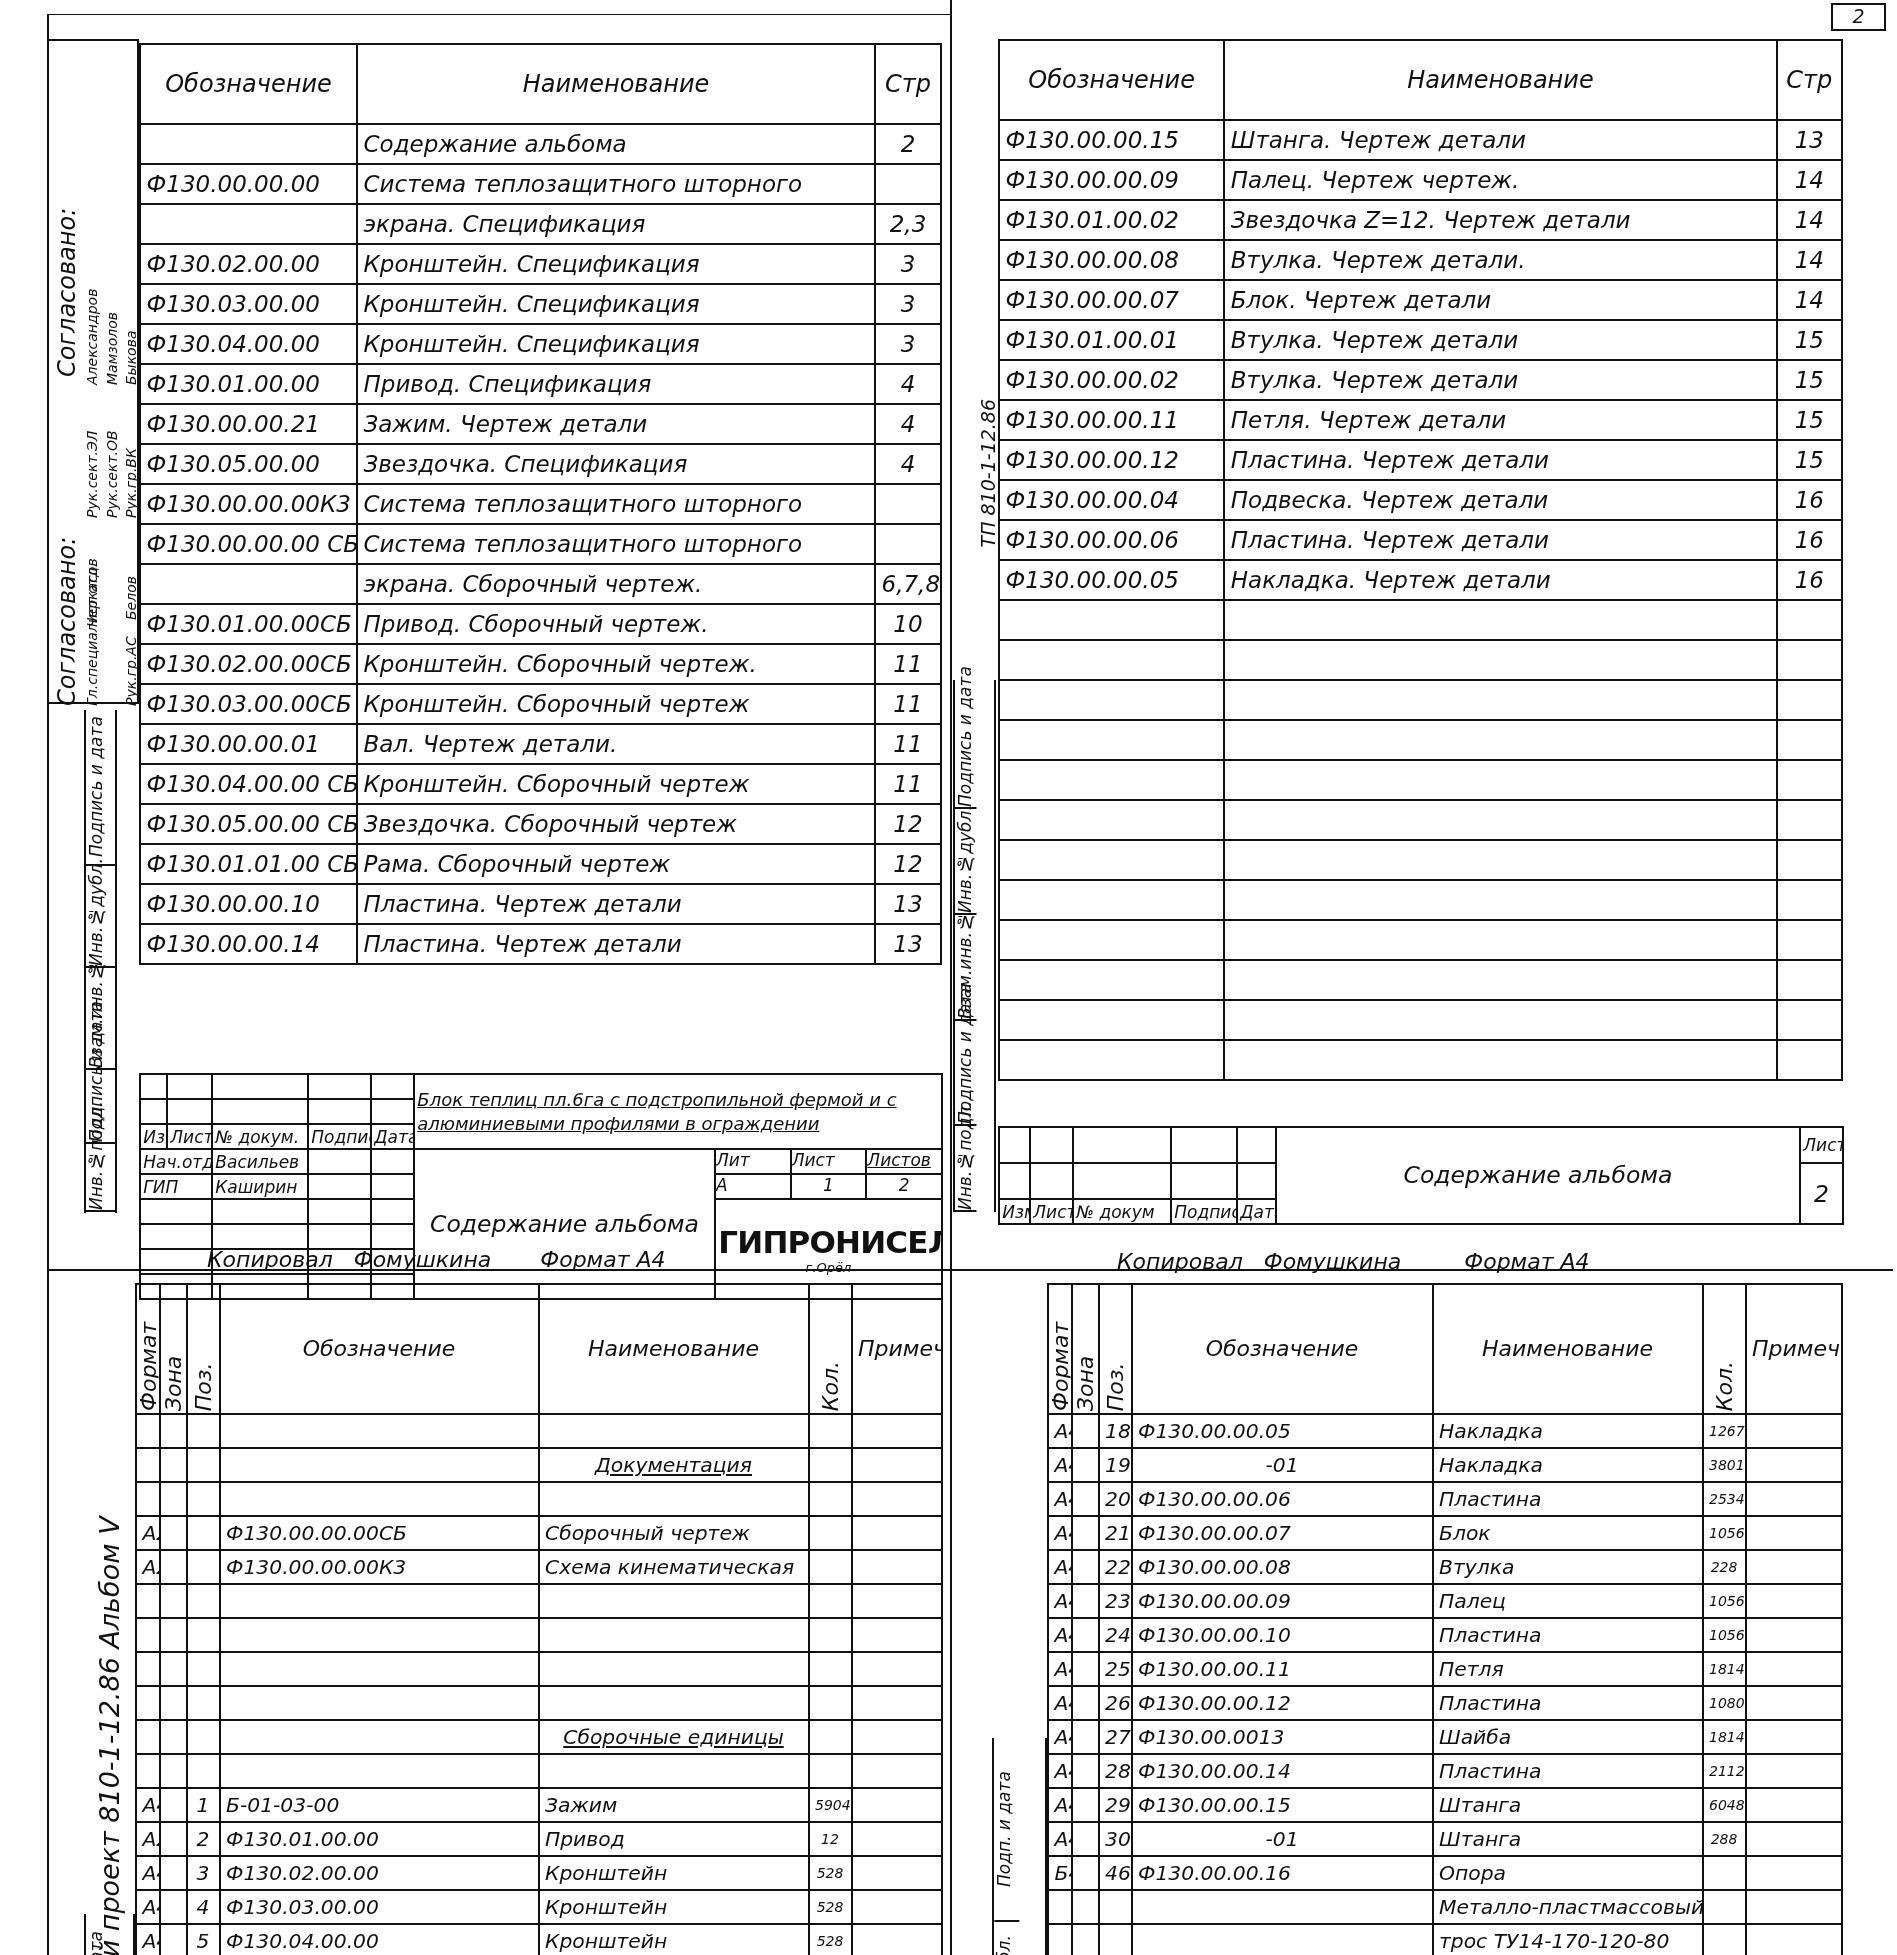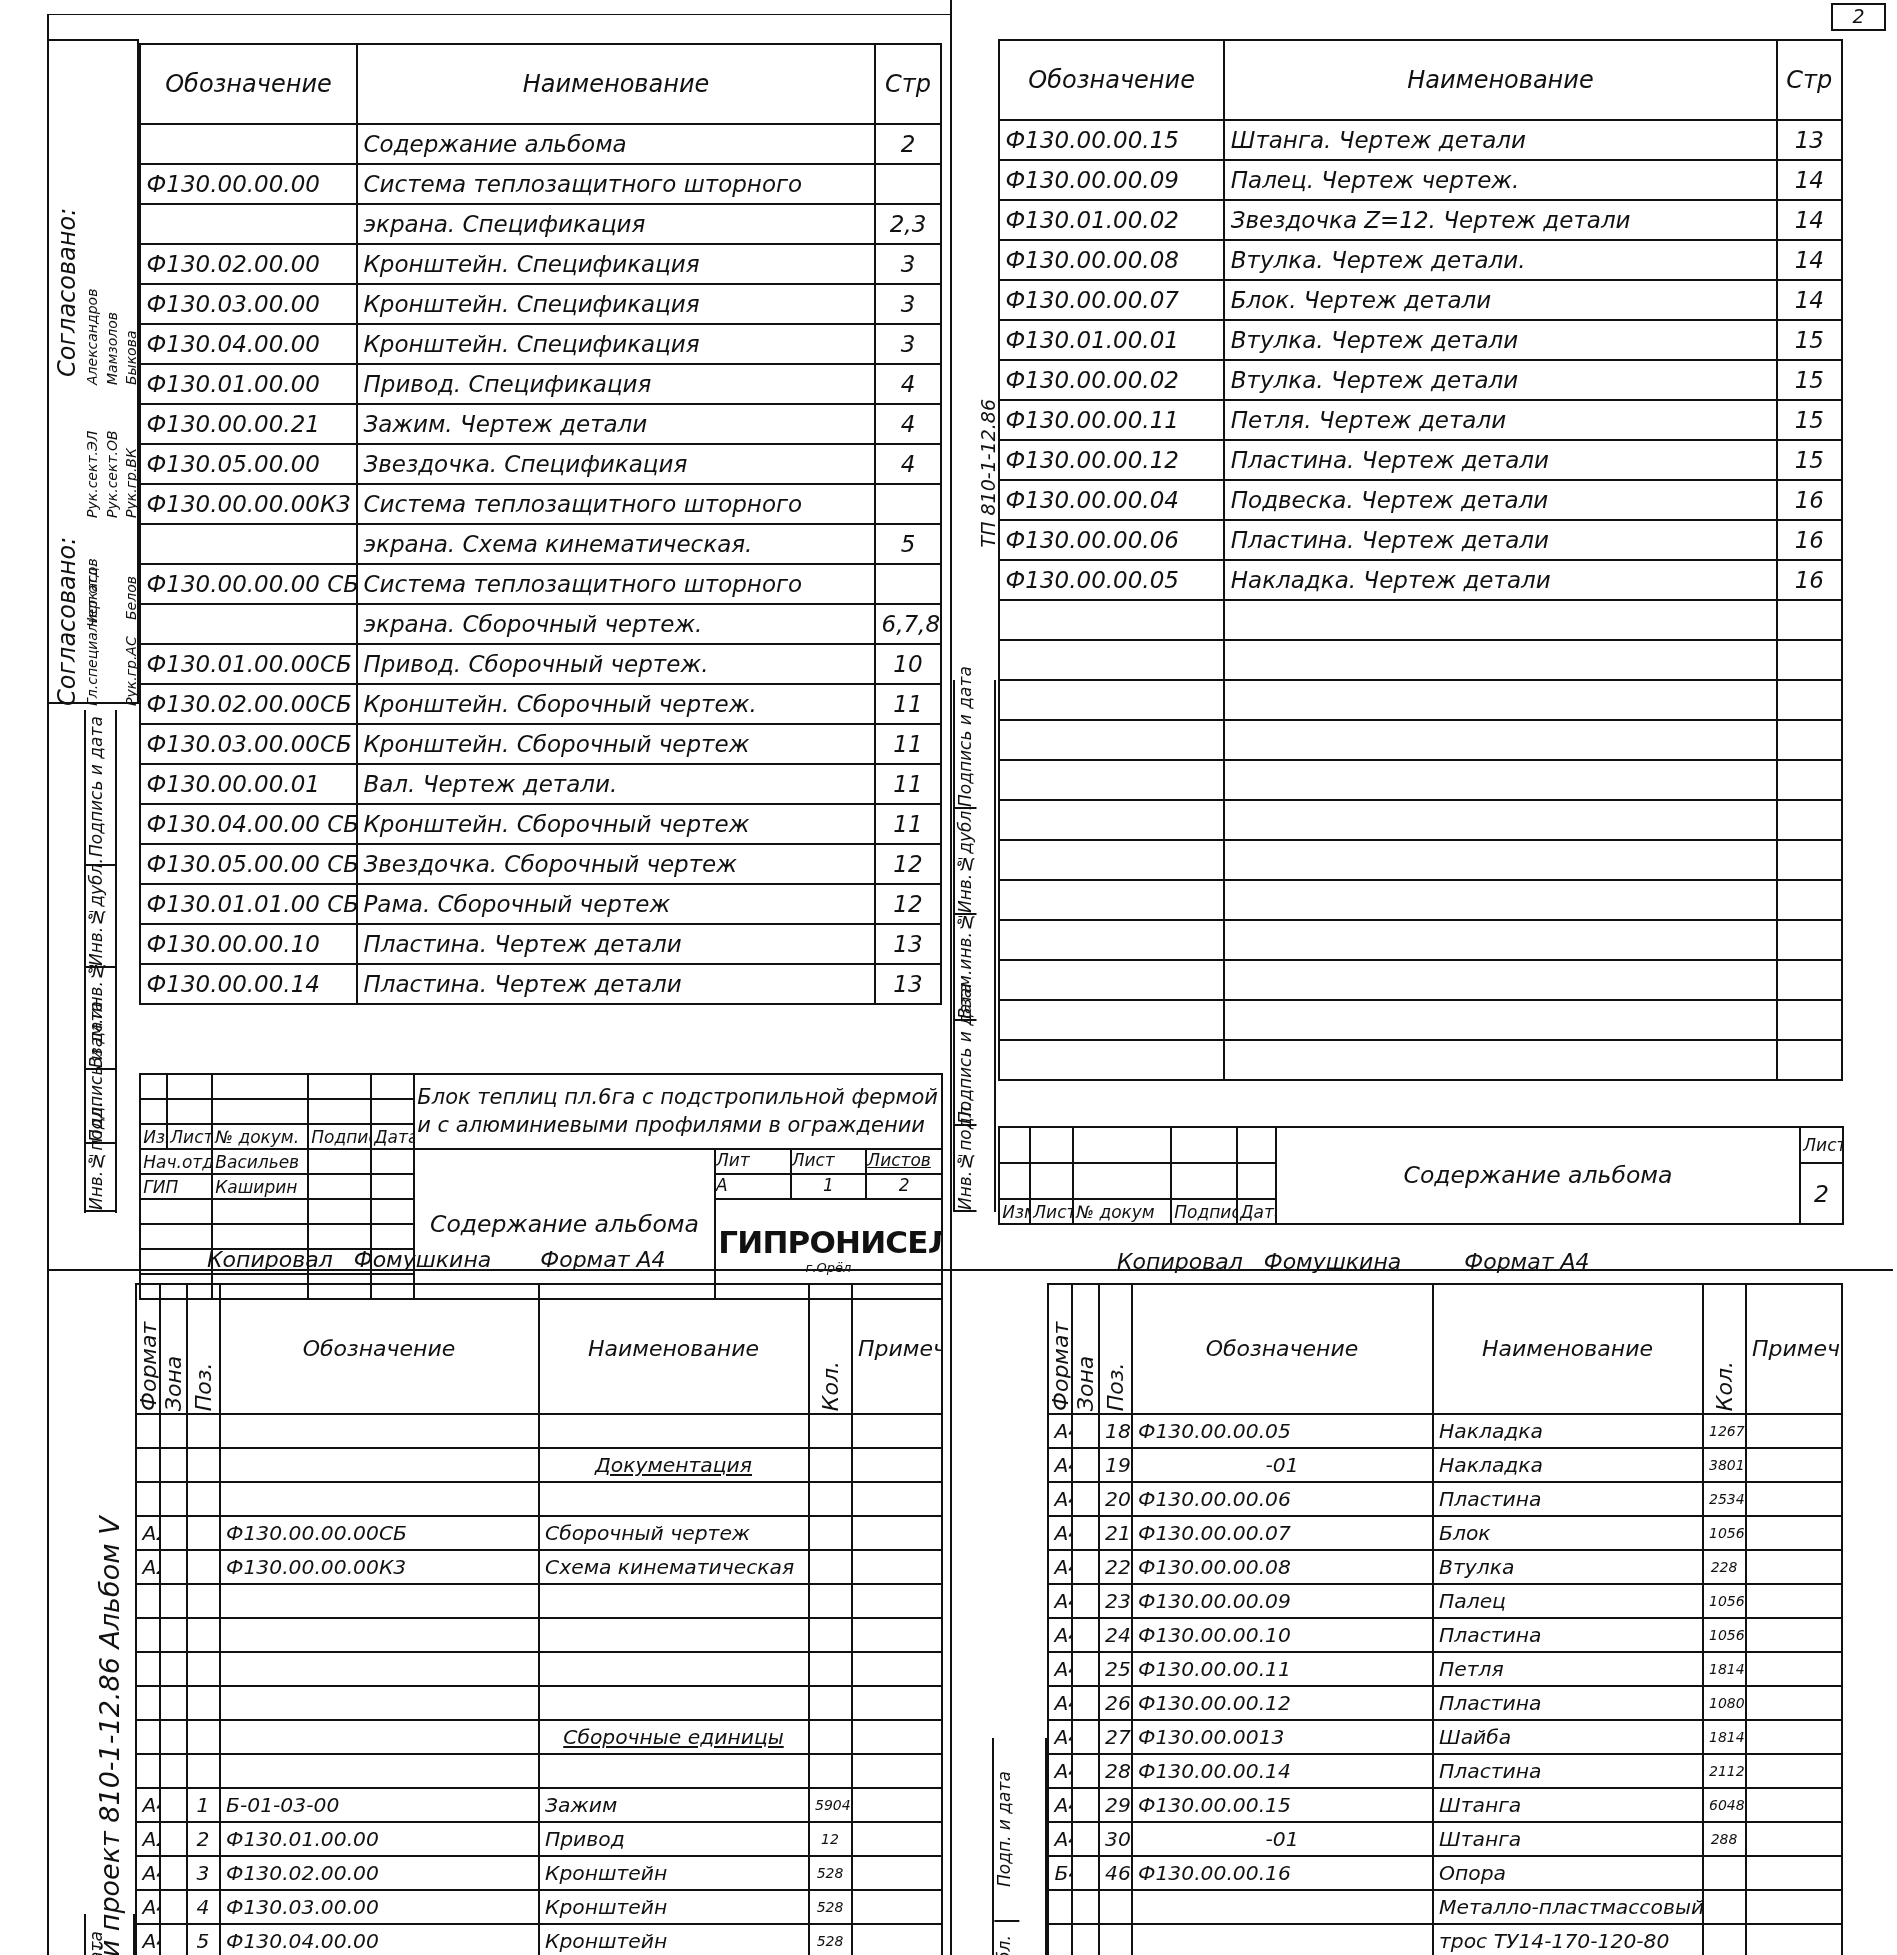--- a/index.html
+++ b/index.html
@@ -114,25 +114,20 @@
           <td>Ф130.05.00.00</td>
           <td>Звездочка. Спецификация</td>
           <td class="c">4</td>
         </tr>
         <tr class="row">
           <td>Ф130.00.00.00К3</td>
           <td>Система теплозащитного шторного</td>
           <td class="c"></td>
         </tr>
         <tr class="row">
-          <td></td>
-          <td>экрана. Схема кинематическая.</td>
-          <td class="c">5</td>
-        </tr>
-        <tr class="row">
           <td>Ф130.00.00.00 СБ</td>
           <td>Система теплозащитного шторного</td>
           <td class="c"></td>
         </tr>
         <tr class="row">
           <td></td>
           <td>экрана. Сборочный чертеж.</td>
           <td class="c">6,7,8,9</td>
         </tr>
         <tr class="row">
@@ -193,21 +188,21 @@
         <col style="width:301px">
         <col style="width:227px">
       </colgroup>
     <tbody>
         <tr>
           <td></td>
           <td></td>
           <td></td>
           <td></td>
           <td></td>
-        <td colspan="2" rowspan="3" class="big" style="text-align:left;font-size:21px;">Блок теплиц пл.6га с подстропильной фермой и с алюминиевыми профилями в ограждении</td>
+        <td colspan="2" rowspan="3" class="big" style="text-align:left;font-size:18px;text-decoration:underline;">Блок теплиц пл.6га с подстропильной фермой и с алюминиевыми профилями в ограждении</td>
         </tr>
     <tr>
           <td></td>
           <td></td>
           <td></td>
           <td></td>
           <td></td>
         </tr>
     <tr>
       <td>Изм</td>

